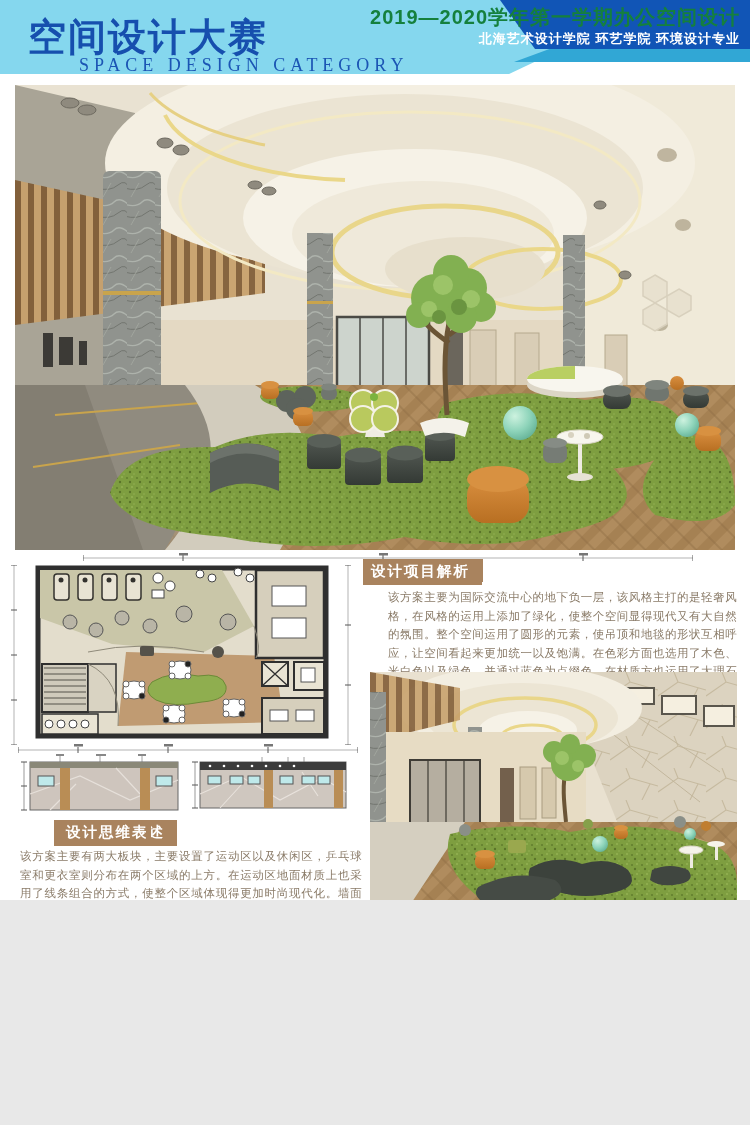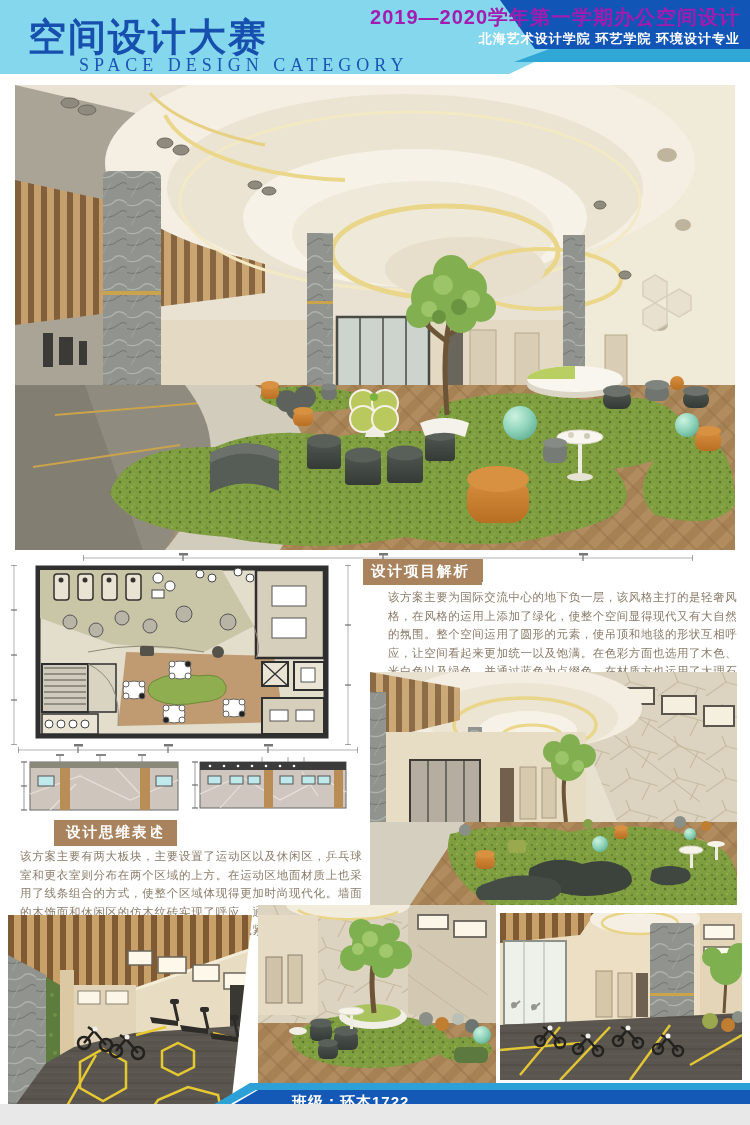--- a/index.html
+++ b/index.html
@@ -1,30 +1,30 @@
 <!DOCTYPE html>
 <html><head>
 <meta charset="utf-8">
 <style>
   html,body{margin:0;padding:0;background:#e8e8e8;}
-  .page{position:relative;width:750px;height:1104px;background:#ffffff;overflow:hidden;
+  .page{position:relative;width:750px;height:900px;background:#ffffff;overflow:hidden;
         font-family:"Liberation Sans",sans-serif;margin:0 auto;}
   .abs{position:absolute;}
   
   .hd-bg{left:0;top:0;width:750px;height:74px;background:#85d7ee;}
   .hd-blue{left:500px;top:0;width:250px;height:49px;background:#1155b6;
            clip-path:polygon(0 0,100% 0,100% 100%,14% 100%);}
   .hd-teal{left:514px;top:49px;width:236px;height:13px;background:#31a7d5;
            clip-path:polygon(0 100%,15% 0,100% 0,100% 100%);}
   .hd-white{left:505px;top:62px;width:245px;height:14px;background:#ffffff;
            clip-path:polygon(0 100%,12% 0,100% 0,100% 100%);}
   .hd-title{left:28px;top:12px;font-size:38px;font-weight:bold;color:#164fae;letter-spacing:2px;}
   .hd-sub{left:40px;top:55px;font-size:18px;color:#1b55b4;letter-spacing:5px;
           font-family:"Liberation Serif",serif;margin-left:39px;}
-  .hd-course{right:10px;top:4px;width:420px;text-align:right;color:#a21caf;
+  .hd-course{right:10px;top:4px;width:420px;text-align:right;color:#15803d;
              font-size:20px;font-weight:bold;letter-spacing:1px;}
   .hd-inst{right:10px;top:30px;width:420px;text-align:right;color:#fff;
            font-size:13px;font-weight:bold;letter-spacing:1px;}
   
   .sec-head{background:#a9835e;color:#fff;font-size:14.5px;font-weight:bold;
             padding:3px 12px 4px;letter-spacing:2px;}
   .sec-bar{width:5px;background:#a9835e;}
   .body-txt{font-size:11.5px;line-height:18.5px;color:#8a7b68;text-align:justify;
             letter-spacing:0.3px;}
   

